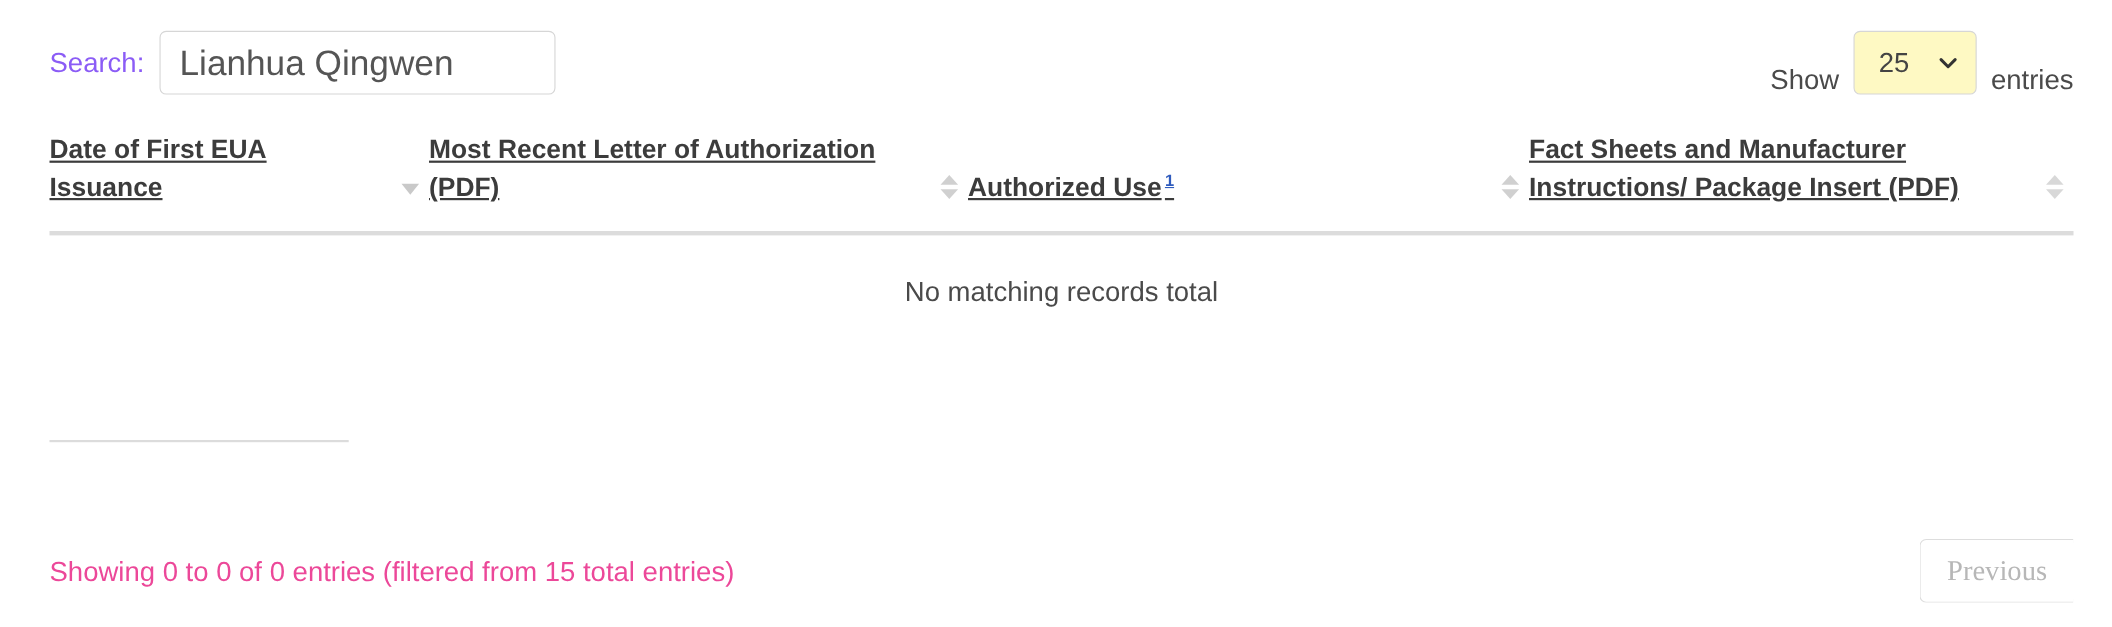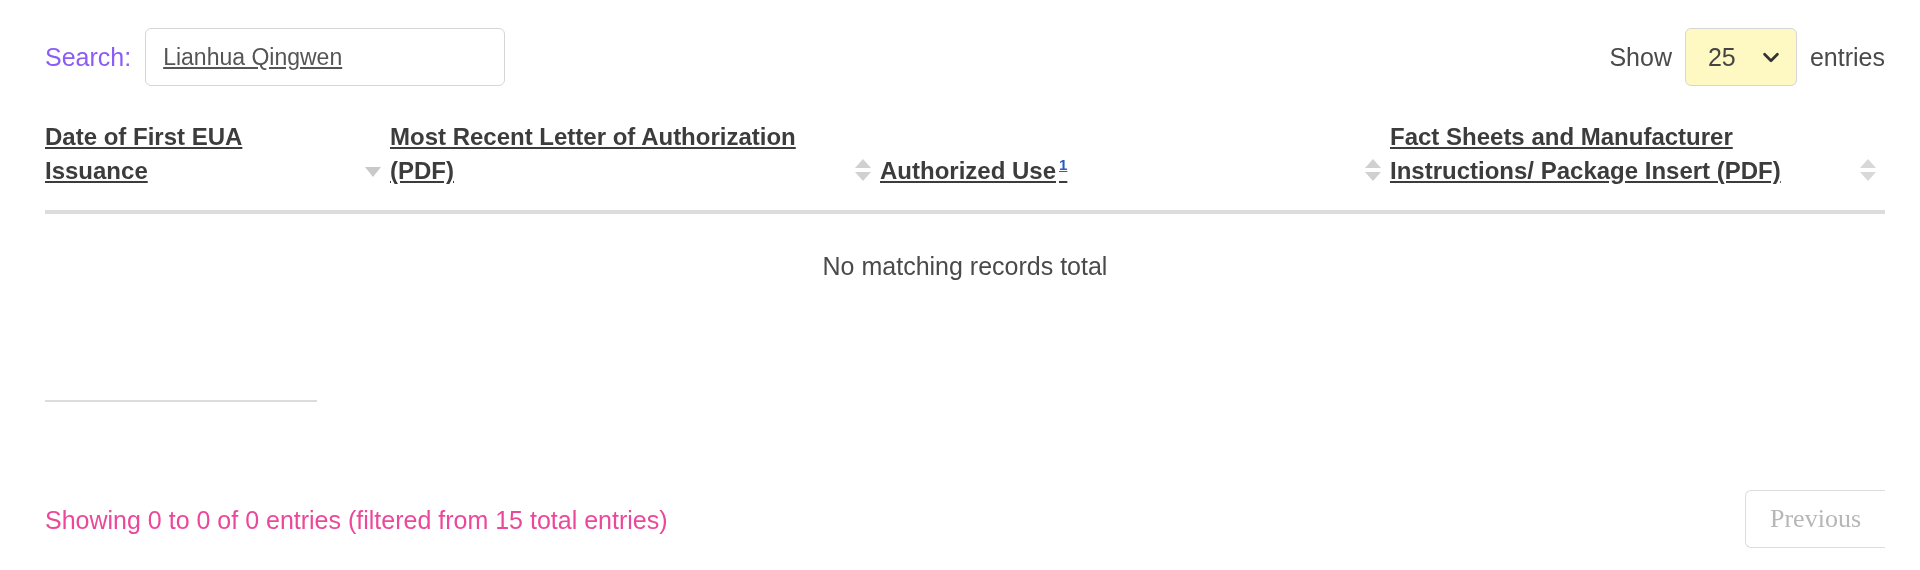--- a/index.html
+++ b/index.html
@@ -46,34 +46,33 @@
     white-space: nowrap;
   }
   .search-input {
     width: 360px;
     height: 58px;
     box-sizing: border-box;
     border: 1px solid #d6d6d6;
     border-radius: 6px;
     background: #ffffff;
     font-family: "Liberation Sans", sans-serif;
-    font-size: 23px;
+    font-size: 32px;
     color: #555555;
     padding: 0 17px;
     outline: none;
-    text-decoration: underline;
   }
   .search-input::placeholder { color: #9a9a9a; }
 
   .length-wrap {
     position: absolute;
     right: 35px;
     top: 28px;
     display: flex;
-    align-items: center;
+    align-items: flex-end;
     gap: 13px;
     margin-left: 16px;
   }
   .length-label {
     font-size: 25px;
     color: #4a4a4a;
     line-height: 1;
     white-space: nowrap;
   }
   .length-select {

